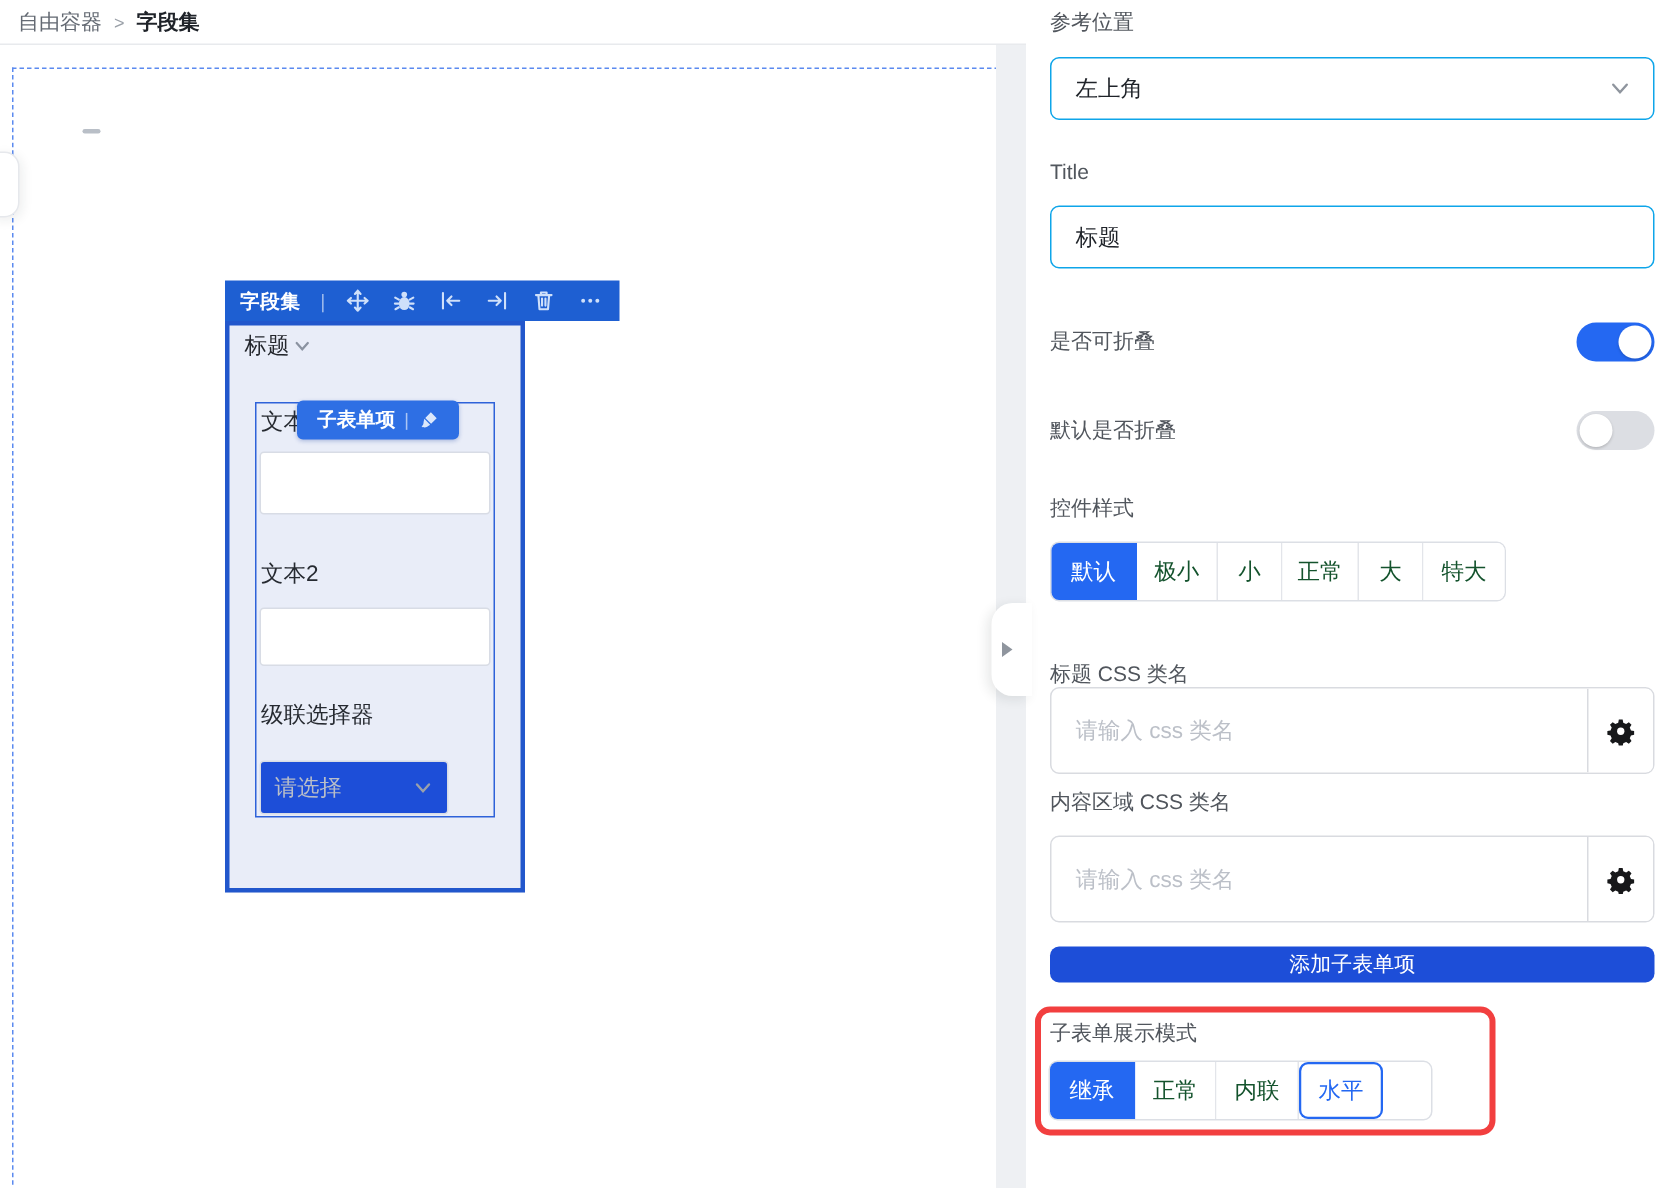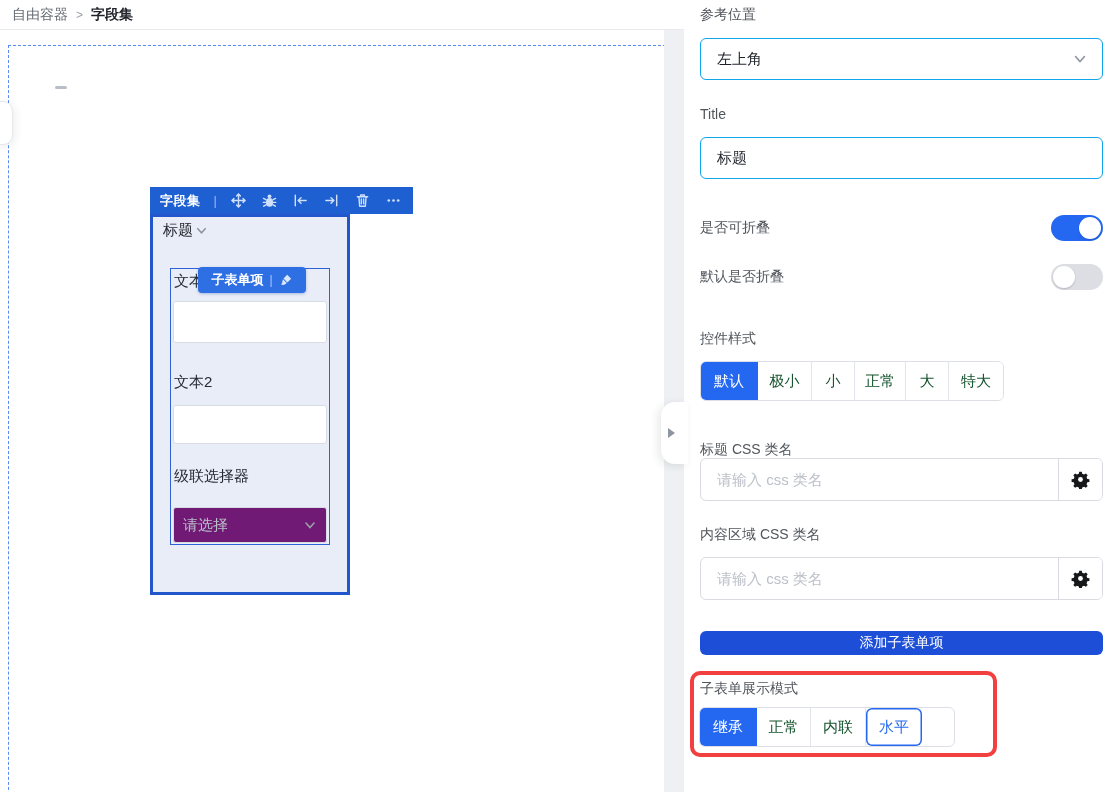--- a/index.html
+++ b/index.html
@@ -37,21 +37,21 @@
   .cmp-box { position:absolute; left:150px; top:214px; width:200px; height:381px;
     background:#e9edf8; border:3px solid #2257cc; z-index:2; }
   .cmp-title { position:absolute; left:10px; top:4px; display:flex; align-items:center; gap:2px;
     font-size:15px; color:#23262c; }
   .cmp-title svg { width:13px; height:13px; stroke:#8b93a1; stroke-width:1.6; fill:none; stroke-linecap:round; }
   .subform-box { position:absolute; left:17px; top:51px; width:160px; height:277px;
     border:1.5px solid #2e62d9; }
   .fld-label { position:absolute; left:3px; font-size:15px; color:#262a31; white-space:nowrap; }
   .fld-input { position:absolute; left:2px; width:154px; background:#fff;
     border:1px solid #d8dce5; border-radius:3px; }
-  .fld-select { position:absolute; left:2px; top:238px; width:154px; height:36px; background:#701a75;
+  .fld-select { position:absolute; left:2px; top:238px; width:126px; height:36px; background:#1d4ed8;
     border:1px solid #d8dce5; border-radius:3px; display:flex; align-items:center;
     justify-content:space-between; padding:0 9px; }
   .fld-select .ph { color:#b9bec8; font-size:15px; }
   .fld-select svg { width:14px; height:14px; stroke:#9aa0aa; stroke-width:1.6; fill:none; stroke-linecap:round; }
   .subform-tag { position:absolute; left:27px; top:-2px; width:108px; height:26px; background:#2e6fe4;
     border-radius:4px; display:flex; align-items:center; justify-content:center; gap:6px; z-index:3;
     box-shadow:0 1px 3px rgba(20,60,160,.3); cursor:pointer; }
   .subform-tag .tag-label { color:#fff; font-size:13px; font-weight:700; }
   .subform-tag .tag-div { color:rgba(255,255,255,.6); font-size:12px; }
   .subform-tag svg { width:14px; height:14px; }
@@ -87,21 +87,21 @@
 
   .seg { position:absolute; height:40px; display:flex; background:#fff;
     border:1px solid #dcdfe5; border-radius:6px; }
   .seg-item { display:flex; align-items:center; justify-content:center; font-size:15px; color:#14532d;
     border-right:1px solid #e3e5ea; cursor:pointer; background:#fff; }
   .seg-item:last-child { border-right:none; border-radius:0 5px 5px 0; }
   .seg-item:first-child { border-radius:5px 0 0 5px; }
   .seg-item.selected { background:#2468f2; color:#fff; border-color:#2468f2; }
   .seg-item.outlined { color:#2468f2; border-radius:6px; box-shadow:inset 0 0 0 1.5px #2468f2; }
 
-  .css-group { position:absolute; left:16px; width:403px; height:43px; border:1px solid #d9dbe0;
+  .css-group { position:absolute; left:16px; width:403px; height:58px; border:1px solid #d9dbe0;
     border-radius:6px; display:flex; overflow:hidden; background:#fff; }
   .css-group input { flex:1; border:none; outline:none; padding:0 16px; font-size:15px;
     font-family:inherit; color:#1f2329; background:transparent; }
   .css-group input::placeholder { color:#bcc0c8; }
   .css-gear { width:44px; border-left:1px solid #d9dbe0; display:flex; align-items:center;
     justify-content:center; cursor:pointer; background:#fff; }
   .css-gear svg { width:19px; height:19px; }
 
   .add-btn { position:absolute; left:16px; top:631px; width:403px; height:24px; background:#1d4ed8;
     border:none; border-radius:6px; color:#fff; font-size:14px; font-family:inherit; cursor:pointer; }
@@ -217,21 +217,21 @@
     <span class="p-label" style="top:106px;">Title</span>
     <input class="p-input" style="top: 137px;" value="标题">
 
     <div class="p-row" style="top:214px;">
       <span class="p-label" style="position:static;">是否可折叠</span>
       <div class="toggle on">
           <div class="knob"></div>
         </div>
     </div>
 
-    <div class="p-row" style="top:263px;">
+    <div class="p-row" style="top:273px;">
       <span class="p-label" style="position:static;">默认是否折叠</span>
       <div class="toggle off">
           <div class="knob"></div>
         </div>
     </div>
 
     <span class="p-label" style="top:330px;">控件样式</span>
     <div class="seg" style="left:16px; top:361px; width:304px;">
       <span class="seg-item selected" style="width:57px;">默认</span>
       <span class="seg-item" style="width:54px;">极小</span>

